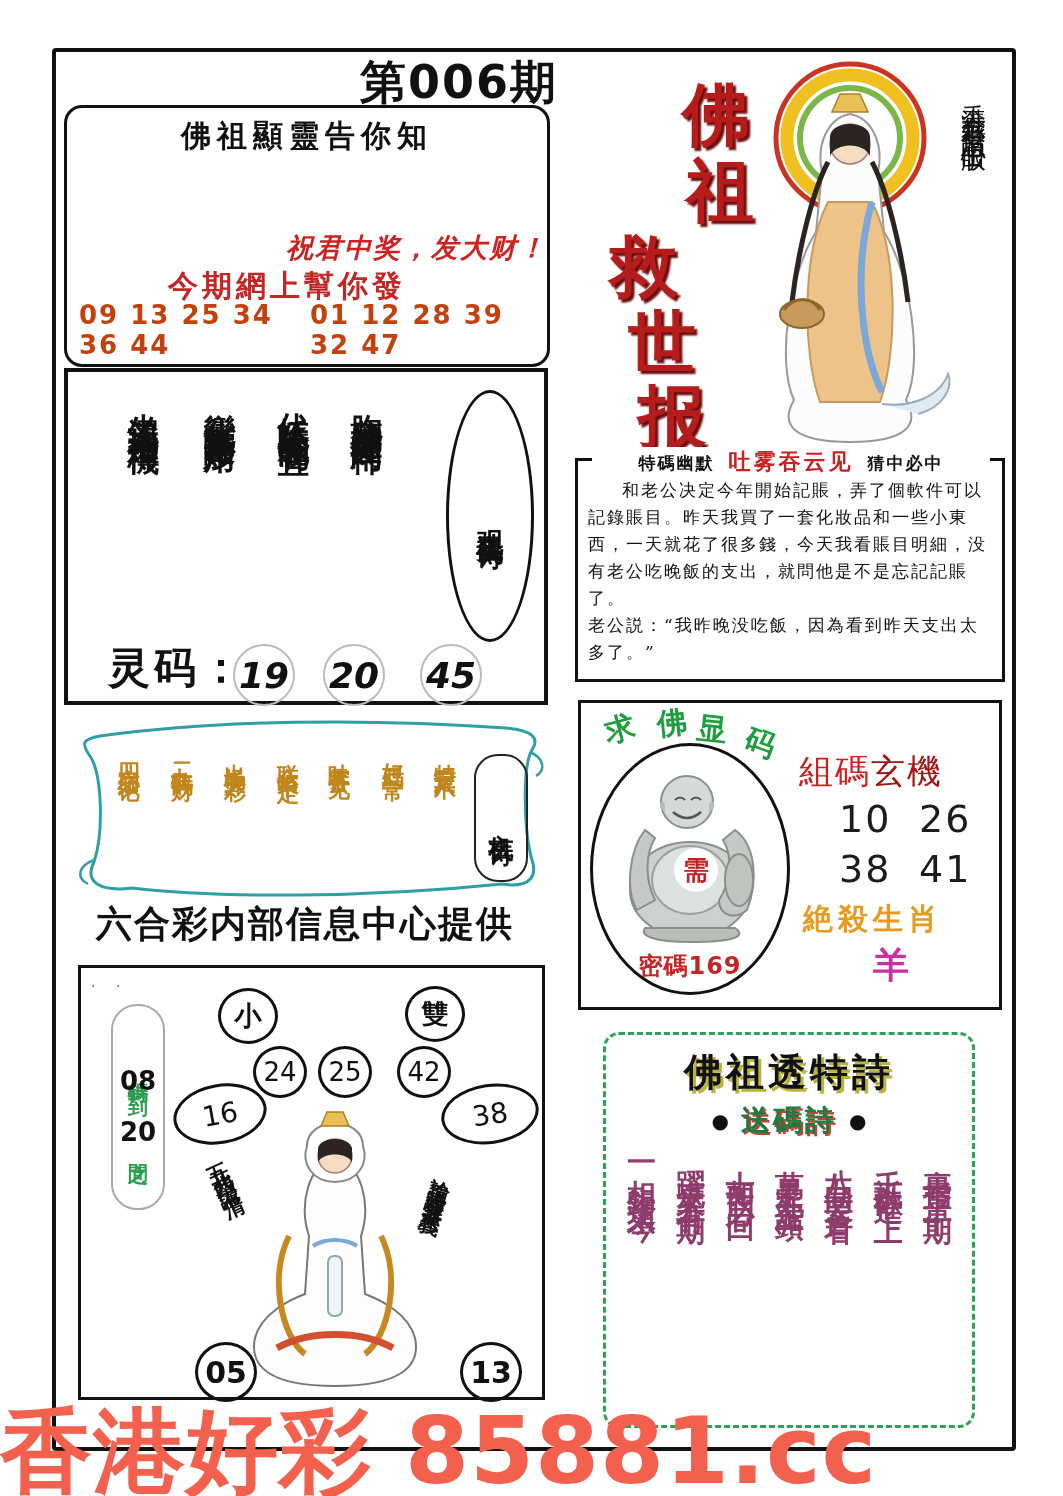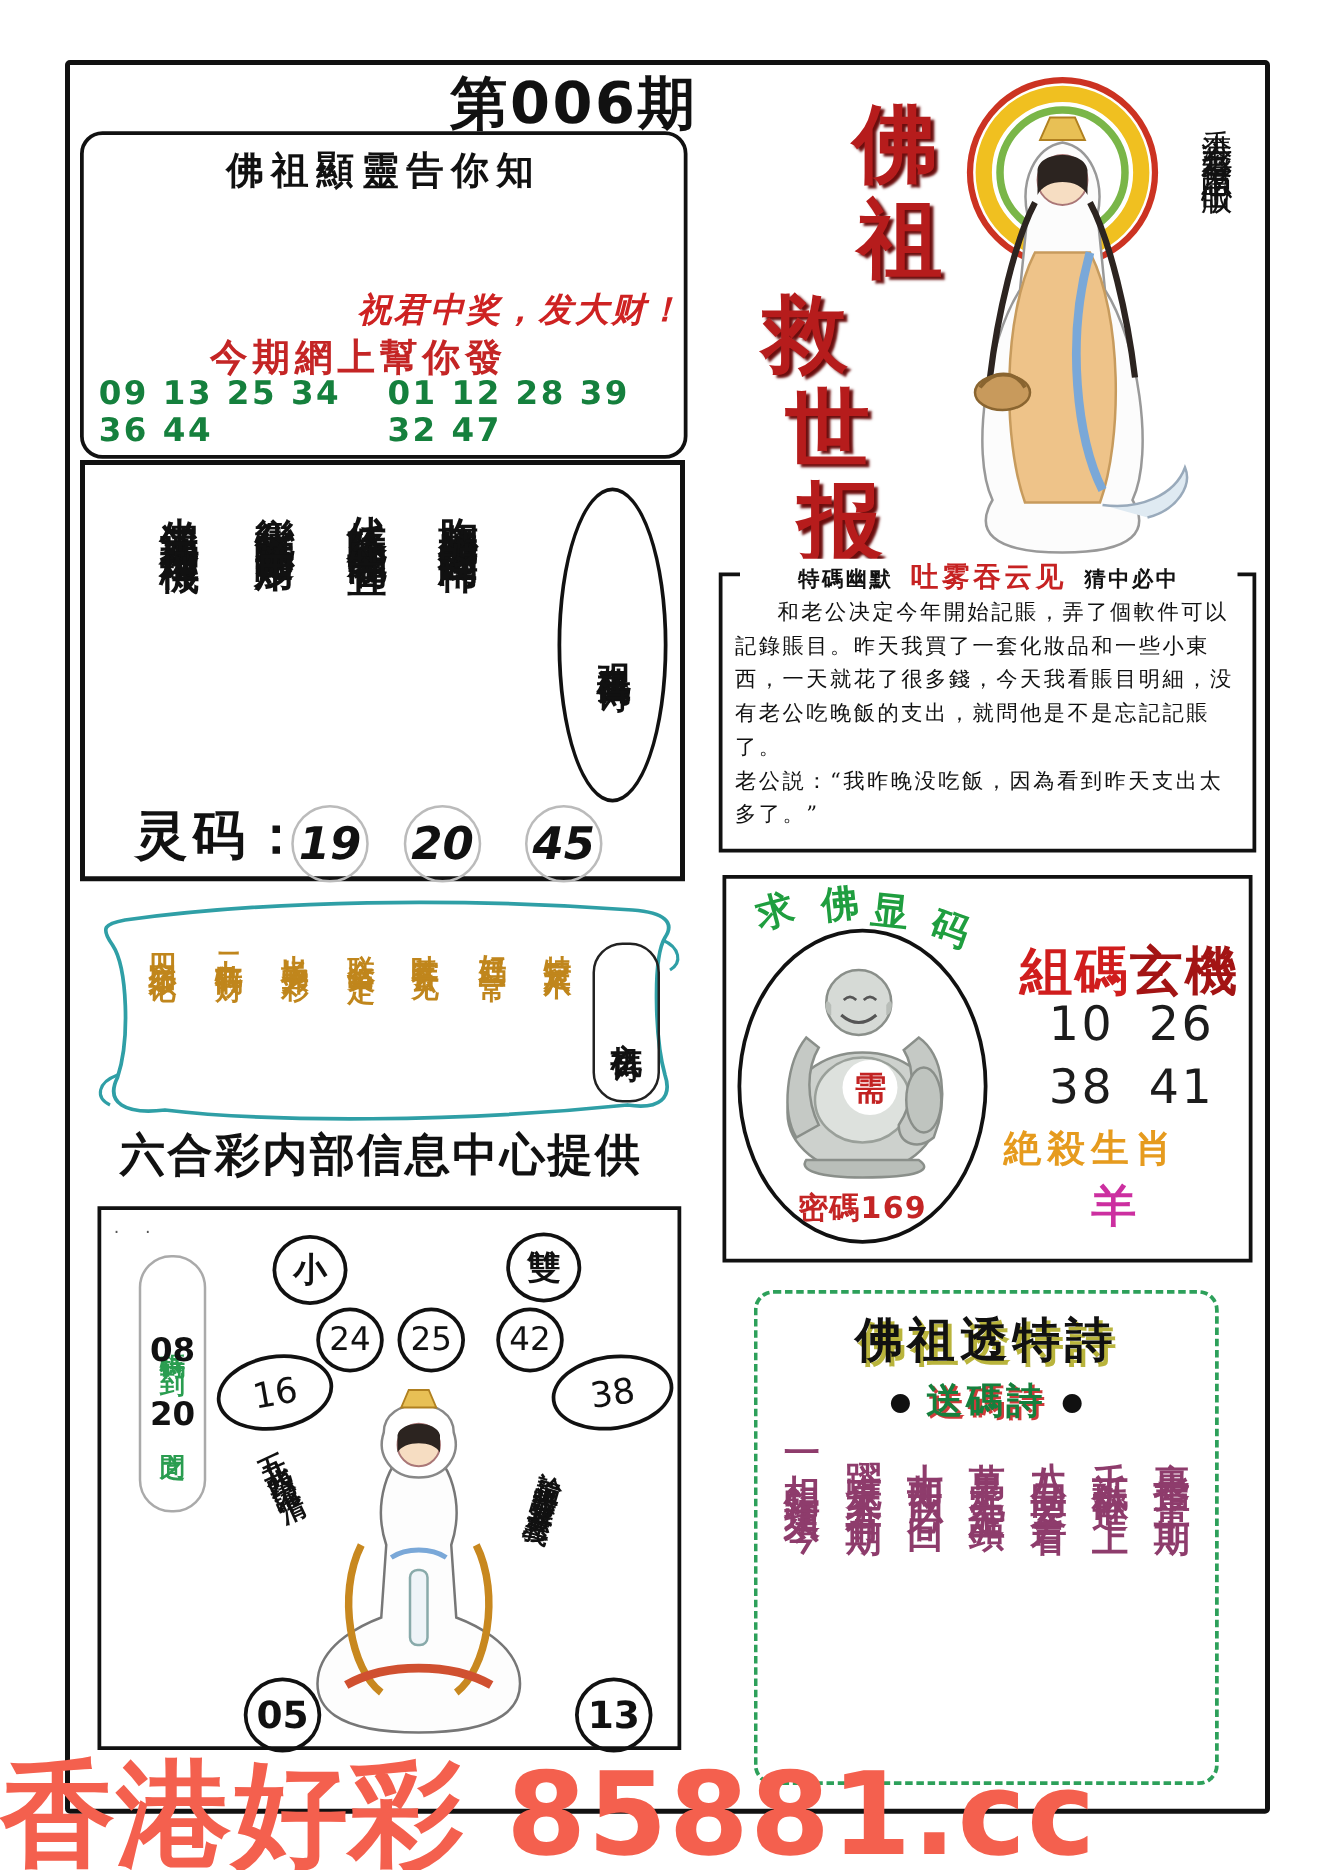--- a/index.html
+++ b/index.html
@@ -9,21 +9,21 @@
   .v{writing-mode:vertical-rl;text-orientation:upright;}
   .page-border{left:52px;top:48px;width:956px;height:1395px;border:4px solid #111;border-radius:4px;}
   
   .issue{left:360px;top:52px;width:220px;font-size:46px;font-weight:bold;letter-spacing:2px;}
   .notice{left:64px;top:105px;width:486px;height:262px;border:3px solid #111;border-radius:18px;box-sizing:border-box;}
   .notice-title{left:0;top:8px;width:100%;text-align:center;font-size:30px;font-weight:bold;letter-spacing:6px;}
   .notice-body{left:8px;top:46px;width:468px;font-size:15px;line-height:26px;text-align:justify;letter-spacing:1px;}
   .blessing{left:150px;top:122px;width:330px;text-align:right;font-size:27px;font-weight:bold;
             font-style:italic;color:#ce2222;letter-spacing:2px;}
   .slogan{left:60px;top:158px;width:320px;text-align:center;font-size:30px;font-weight:bold;color:#c42525;letter-spacing:4px;}
-  .numrow{left:12px;width:462px;display:flex;justify-content:space-between;color:#15803d;
+  .numrow{left:12px;width:462px;display:flex;justify-content:space-between;color:#c2410c;
           font-size:26px;font-weight:bold;}
   .numrow span{letter-spacing:2px;}
   .nr1{top:192px;} .nr2{top:222px;}
   
   .lingma{left:64px;top:368px;width:484px;height:337px;border:4px solid #111;box-sizing:border-box;}
   .lm-col{font-size:32px;font-weight:bold;letter-spacing:5px;line-height:1;}
   .lm-oval{left:378px;top:18px;width:82px;height:246px;border:3px solid #111;border-radius:50%;
            display:flex;align-items:center;justify-content:center;}
   .lm-oval .v{font-size:27px;font-weight:bold;letter-spacing:3px;font-family:"DejaVu Serif",serif;}
   .lm-label{left:40px;top:268px;font-size:42px;font-weight:bold;font-family:"DejaVu Serif",serif;letter-spacing:4px;}
@@ -65,21 +65,21 @@
              font-family:"DejaVu Serif",serif;}
   .joke-body p{margin:0;}
   .joke-body .ind{text-indent:2em;}
   
   .bbox{left:578px;top:700px;width:424px;height:310px;border:3px solid #111;box-sizing:border-box;}
   .grn{color:#1f9e3f;font-size:30px;font-weight:bold;font-family:"DejaVu Serif",serif;}
   .b-oval{left:9px;top:40px;width:194px;height:246px;border:3px solid #111;border-radius:50%;overflow:hidden;}
   .belly{left:81px;top:102px;width:44px;height:44px;background:#fff;border-radius:50%;display:flex;
          align-items:center;justify-content:center;color:#c22222;font-size:26px;font-weight:bold;}
   .mima{left:0;top:204px;width:100%;text-align:center;color:#c42525;font-size:24px;font-weight:bold;letter-spacing:1px;}
-  .zuma{left:218px;top:46px;font-size:42px;font-weight:bold;font-family:"DejaVu Serif",serif;letter-spacing:2px;margin-left:17px;}
+  .zuma{left:218px;top:46px;font-size:34px;font-weight:normal;font-family:"DejaVu Serif",serif;letter-spacing:2px;}
   .zuma .a{color:#d01d1d;} .zuma .b{color:#a31414;}
   .bnum{font-size:38px;color:#1c1c1c;letter-spacing:2px;}
   .juesha{left:222px;top:196px;font-size:30px;font-weight:bold;color:#e69b1e;letter-spacing:5px;}
   .zodiac{left:292px;top:238px;font-size:36px;font-weight:bold;color:#cc2fa0;font-family:"DejaVu Serif",serif;}
   
   .toute{left:603px;top:1032px;width:372px;height:396px;border:3px dashed #2da05a;border-radius:16px;box-sizing:border-box;}
   .tt-title{left:0;top:12px;width:100%;text-align:center;font-size:38px;font-weight:bold;letter-spacing:4px;
             font-family:"DejaVu Serif",serif;text-shadow:3px 3px 0 #b9b43c;}
   .tt-sub{left:0;top:66px;width:100%;display:flex;align-items:center;justify-content:center;gap:12px;}
   .tt-sub .dot{font-size:20px;color:#111;}

